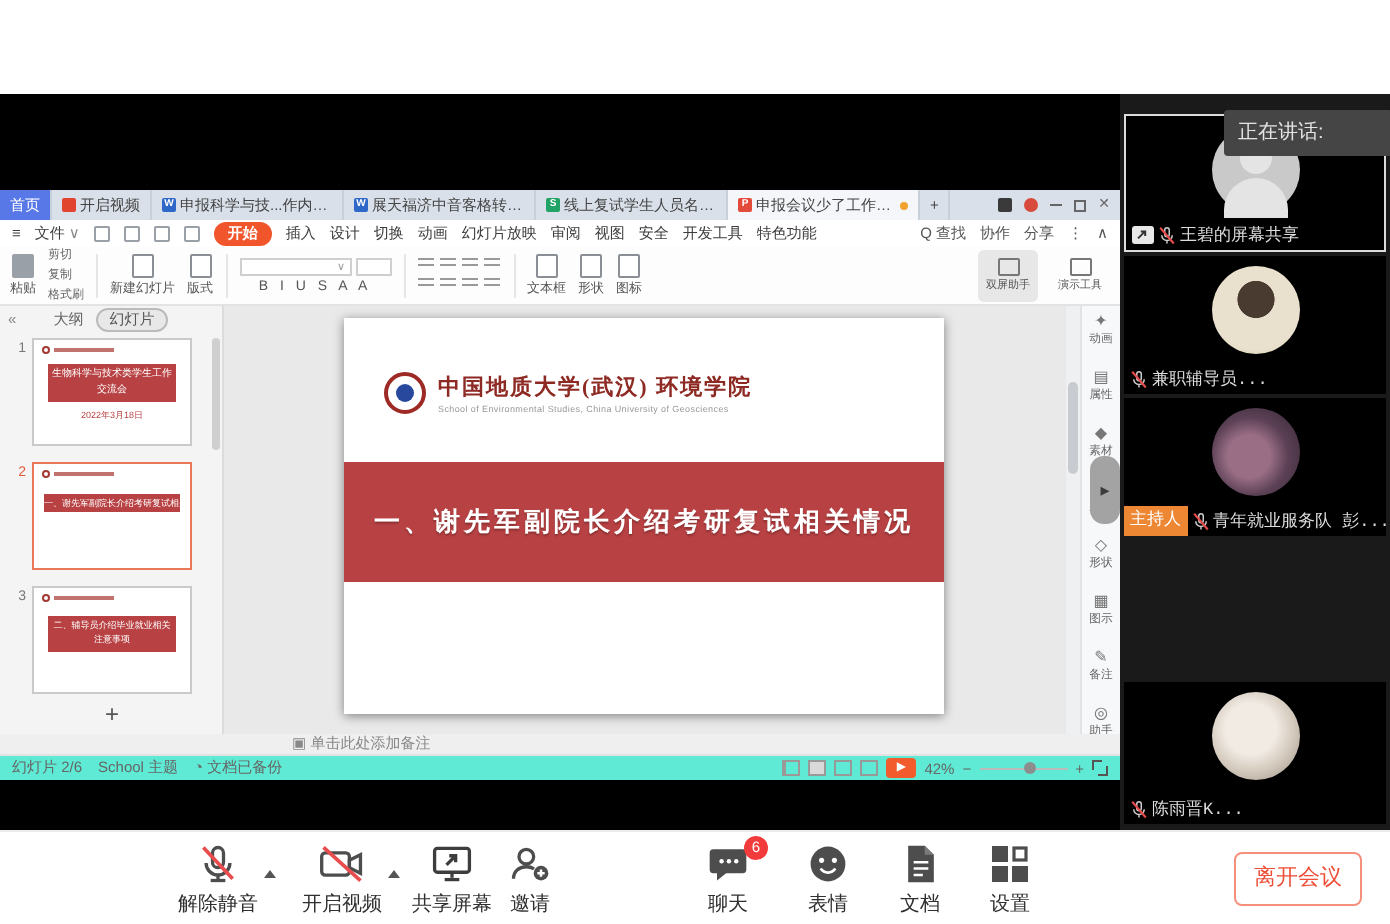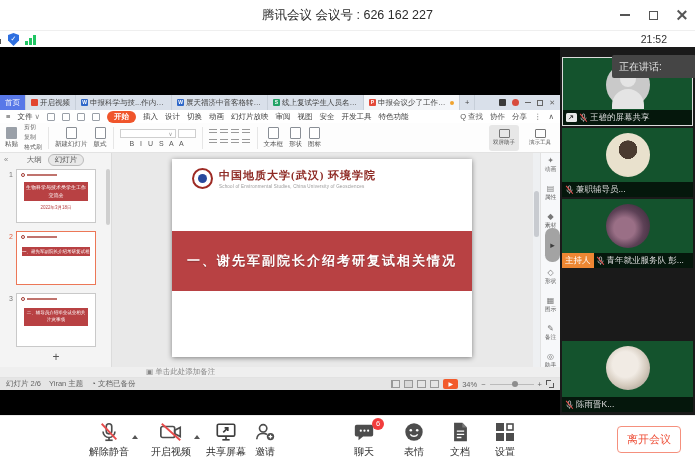--- a/index.html
+++ b/index.html
@@ -88,57 +88,57 @@
   .tredbox{margin:5px auto 0;width:64px;background:#b84143;color:#fff;font-size:5px;line-height:1.5;text-align:center;padding:2px 1px;}
   .tredbar{margin:8px auto 0;width:68px;height:9px;background:#b84143;color:#fff;font-size:4.5px;line-height:9px;text-align:center;white-space:nowrap;overflow:hidden;}
   .tredbox2{margin:7px auto 0;width:64px;background:#b84143;color:#fff;font-size:4.5px;line-height:1.5;text-align:center;padding:2px 1px;}
   .tdate{margin-top:4px;text-align:center;font-size:4.5px;color:#b84143;}
   .addslide{position:absolute;left:0;width:112px;text-align:center;font-size:12px;color:#555;}
   .pscroll{position:absolute;right:1px;top:16px;width:4px;height:120px;}
   .pscroll i{display:block;width:4px;height:56px;background:#cfcfcf;border-radius:2px;}
 
   .slidewrap{position:absolute;left:112px;right:28px;top:0;bottom:0;}
   .slide{position:absolute;left:50%;transform:translateX(-50%);top:6px;width:300px;height:198px;background:#fff;box-shadow:0 1px 5px rgba(0,0,0,.45);}
-  .slogo{position:absolute;left:20px;top:9px;display:flex;align-items:center;gap:6px;}
+  .slogo{position:absolute;left:20px;top:27px;display:flex;align-items:center;gap:6px;}
   .slogo .ring{width:21px;height:21px;border:2px solid #9d2a24;border-radius:50%;display:flex;align-items:center;justify-content:center;}
   .slogo .ring i{width:9px;height:9px;border-radius:50%;background:#27489c;}
   .sname{font-family:"Liberation Serif","DejaVu Serif",serif;font-weight:bold;font-size:11px;color:#8e2a24;letter-spacing:1px;}
   .sname-en{font-size:4.5px;color:#999;margin-top:1px;letter-spacing:.2px;}
   .sbanner{position:absolute;left:0;right:0;top:72px;height:60px;background:#b84143;display:flex;align-items:center;justify-content:center;}
   .sbanner div{color:#fff;font-family:"Liberation Serif","DejaVu Serif",serif;font-weight:bold;font-size:13px;letter-spacing:2px;text-shadow:0 1px 1px rgba(0,0,0,.25);}
 
   .wpsside{position:absolute;right:0;top:0;bottom:0;width:20px;background:#f7f8fa;border-left:1px solid #e2e2e2;}
   .sideitem{height:25px;text-align:center;cursor:default;}
   .sideitem .g{display:block;font-size:8px;color:#777;margin-top:3px;line-height:9px;}
   .sideitem .l{display:block;font-size:6.5px;color:#666;transform:scale(.9);}
   .wpsscroll{position:absolute;right:20px;top:0;bottom:0;width:7px;background:#eef0f2;}
   .wpsscroll i{position:absolute;left:1px;top:38px;width:5px;height:46px;background:#c8cbd0;border-radius:2.5px;}
 
   .notesrow{position:absolute;left:0;right:0;bottom:13px;height:10px;background:#efefef;}
   .notesrow .txt{position:absolute;left:146px;top:0;font-size:7.5px;color:#888;line-height:10px;}
 
-  .statusrow{position:absolute;left:0;right:0;bottom:0;height:13px;background:#e5e5e5;border-top:1px solid #e2e2e2;
+  .statusrow{position:absolute;left:0;right:0;bottom:0;height:13px;background:#5eead4;border-top:1px solid #e2e2e2;
              display:flex;align-items:center;gap:8px;padding:0 6px;font-size:7.5px;color:#666;white-space:nowrap;}
   .statusrow .rgt{margin-left:auto;display:flex;align-items:center;gap:4px;}
   .vb{width:9px;height:8px;border:1px solid #999;}
   .vb.f{background:#d9d9d9;}
   .vb.s2{background:linear-gradient(90deg,#999 1px,transparent 1px);}
   .playbtn{width:15px;height:10px;background:#f25b2c;border-radius:2px;color:#fff;font-size:6px;line-height:10px;text-align:center;}
   .zslider{width:44px;height:1px;background:#bbb;position:relative;}
   .zslider i{position:absolute;left:50%;top:-2.5px;width:6px;height:6px;border-radius:50%;background:#8d8d8d;}
 
   
   .handle{left:545px;top:228px;width:15px;height:34px;background:#a3a3a3;border-radius:7px;z-index:6;
           color:#3c3c3c;font-size:9px;display:flex;align-items:center;justify-content:center;}
 
   
   .panel{left:560px;top:47px;width:135px;height:368px;background:#1a1a1a;}
   .tooltip{position:absolute;left:52px;top:8px;width:84px;height:23px;background:#454545;border-radius:2px;
            color:#e3e3e3;font-size:10px;line-height:23px;padding-left:7px;z-index:10;}
-  .tile{position:absolute;left:2px;width:131px;height:69px;background:#14532d;overflow:hidden;}
+  .tile{position:absolute;left:2px;width:131px;height:69px;background:#000000;overflow:hidden;font-family:Liberation Mono, monospace;}
   .tile.speaking{border:1px solid #dcdcdc;}
   .av{position:absolute;left:50%;top:5px;transform:translateX(-50%);width:44px;height:44px;border-radius:50%;}
   .av-default{background:#c9c9c9;}
   .av-default::before{content:"";position:absolute;left:14px;top:8px;width:16px;height:16px;border-radius:50%;background:#e4e4e4;}
   .av-default::after{content:"";position:absolute;left:6px;top:26px;width:32px;height:20px;border-radius:16px 16px 0 0;background:#e4e4e4;}
   .av-sketch{background:radial-gradient(circle at 50% 38%,#4a3b30 0 26%,#e9e1cd 27% 70%,#d8cdb4 100%);}
   .av-photo{background:radial-gradient(circle at 42% 55%,#9a6f86 0 30%,#5d4156 55%,#2e2430 100%);}
   .av-cartoon{background:#f08300;}
   .av-cartoon::before{content:"";position:absolute;left:9px;top:11px;width:26px;height:24px;border-radius:50%;background:#ffd9ae;}
   .av-cartoon::after{content:"";position:absolute;left:9px;top:8px;width:26px;height:11px;border-radius:13px 13px 0 0;background:#3a2a20;}
@@ -157,43 +157,21 @@
   .caret{position:absolute;right:0;top:15px;width:0;height:0;border-left:3.5px solid transparent;border-right:3.5px solid transparent;border-bottom:4.5px solid #555;}
   .badge{position:absolute;right:0;top:-2px;min-width:12px;height:12px;border-radius:6px;background:#f23c3c;color:#fff;font-size:7.5px;line-height:12px;text-align:center;padding:0 2px;}
   .leavebtn{left:617px;top:10px;width:64px;height:27px;border:1px solid #f5907d;border-radius:4px;background:#fff;
             color:#ee4f38;font-size:11px;line-height:25px;text-align:center;}
 </style>
 </head>
 <body>
 
 <div class="app">
 
-  <div class="abs titlebar">
-    <div class="title">腾讯会议 会议号 : 626 162 227</div>
-    <div class="abs winctl" style="right:56px;">
-        <span class="ic-min"></span>
-      </div>
-    <div class="abs winctl" style="right:28px;">
-        <span class="ic-max"></span>
-      </div>
-    <div class="abs winctl" style="right:0;">
-        <span class="ic-close"></span>
-      </div>
-  </div>
-
-  <div class="abs subbar">
-    <div class="abs shield">✓</div>
-    <div class="abs sigbars">
-      <i style="height:4px;"></i>
-        <i style="height:7px;"></i>
-        <i style="height:10px;"></i>
-    </div>
-    <div class="abs clock">21:52</div>
-    <div class="abs corners fsbtn"></div>
-  </div>
+
 
   <div class="abs stage">
 
     <div class="abs wps">
 
       <div class="tabsrow">
         <div class="wtab home">
             <span class="lbl">首页</span>
           </div>
         <div class="wtab">
@@ -430,29 +408,29 @@
             <i></i>
           </div>
       </div>
 
       <div class="notesrow">
         <span class="txt"><span>▣</span> <span>单击此处添加备注</span></span>
       </div>
 
       <div class="statusrow">
         <span>幻灯片 2/6</span>
-        <span>Yiran 主题</span>
+        <span>School 主题</span>
         <span><span>◔</span> <span>文档已备份</span></span>
         <div class="rgt">
           <span class="vb s2"></span>
           <span class="vb f"></span>
           <span class="vb"></span>
           <span class="vb"></span>
           <span class="playbtn">▶</span>
-          <span>34%</span>
+          <span>42%</span>
           <span>−</span>
           <span class="zslider">
               <i></i>
             </span>
           <span>+</span>
           <span class="corners" style="width:8px;height:8px;"></span>
         </div>
       </div>
     </div>
   </div>

